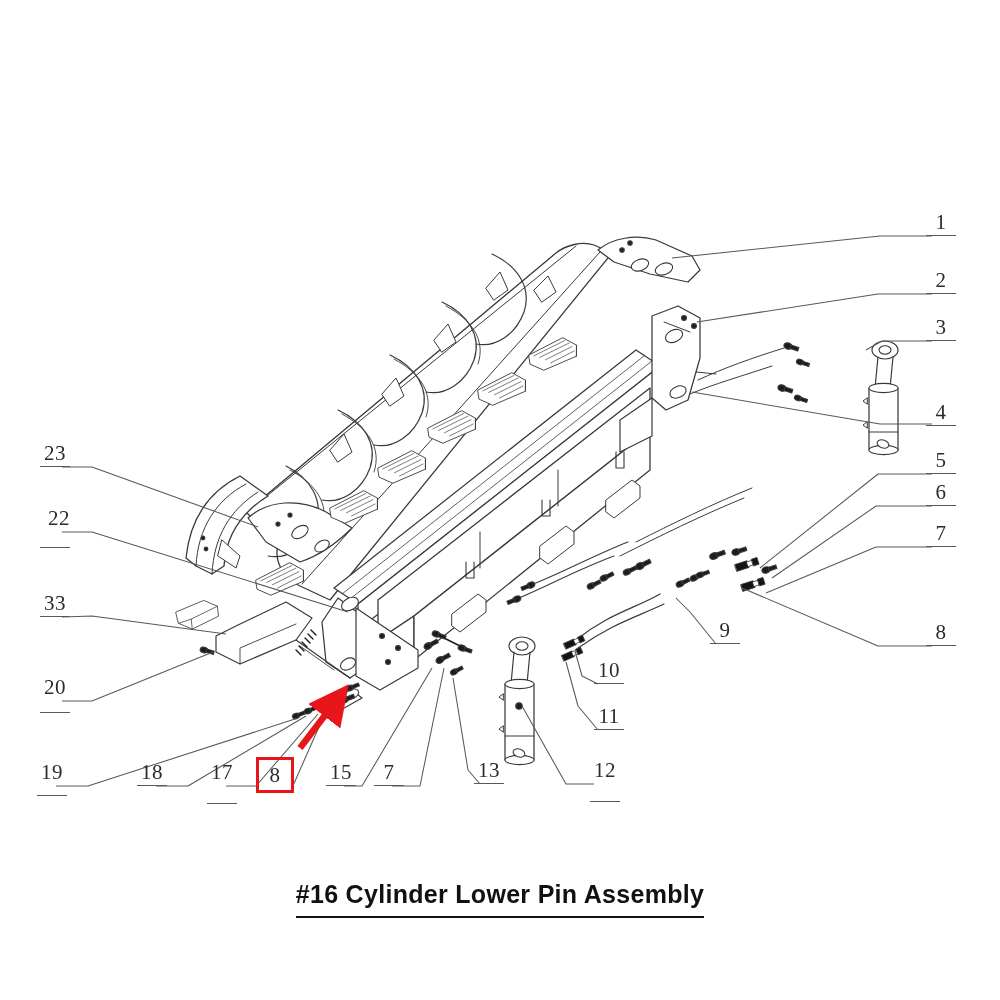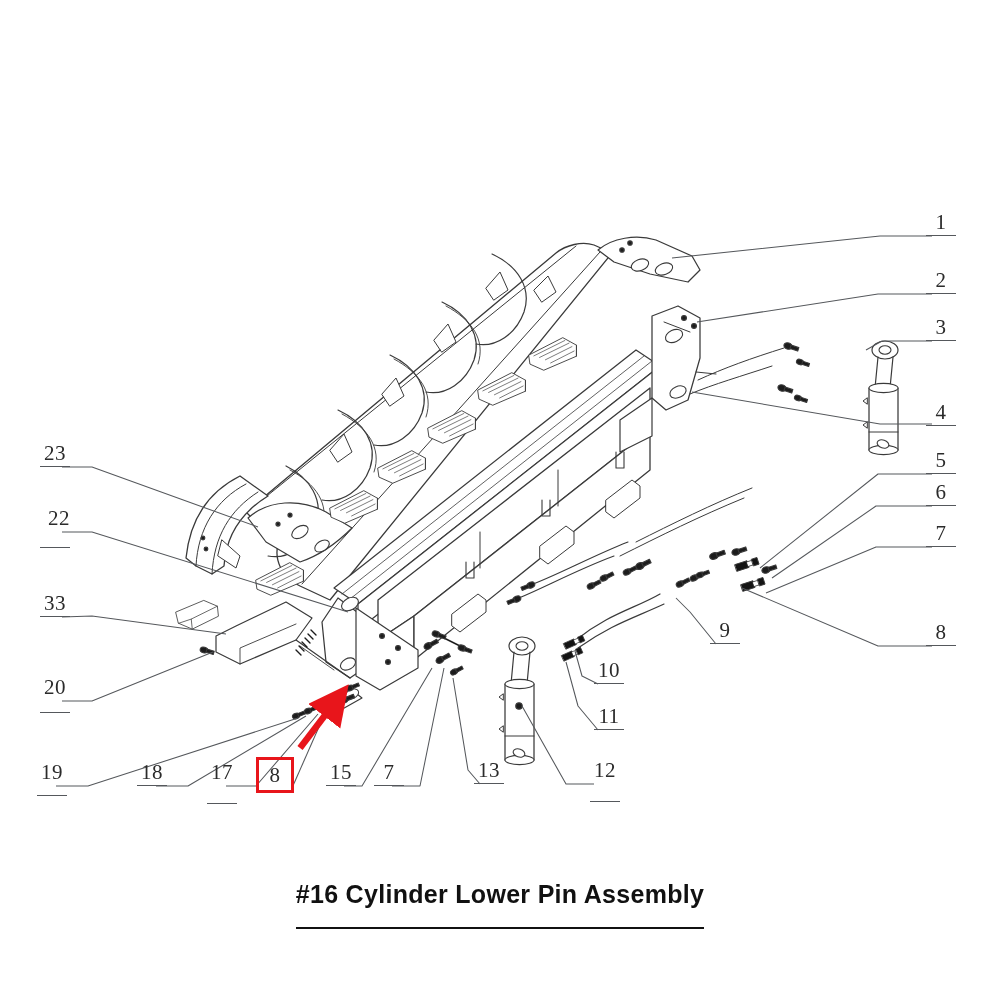--- a/index.html
+++ b/index.html
@@ -48,21 +48,21 @@
     width: 1000px;
     text-align: center;
     font-family: "Liberation Sans", sans-serif;
     font-weight: bold;
     font-size: 25px;
     color: #111111;
     letter-spacing: 0.3px;
   }
   #figure-caption span {
     border-bottom: 2px solid #111111;
-    padding-bottom: 19px;
+    padding-bottom: 8px;
   }
 </style>
 </head>
 <body>
 
 <div id="page">
 
   <svg id="diagram-svg" viewBox="0 0 1000 1000">
     <defs>
       <marker id="arrowhead-red" markerWidth="7" markerHeight="7" refX="1.2" refY="3.1" orient="auto" markerUnits="strokeWidth">

